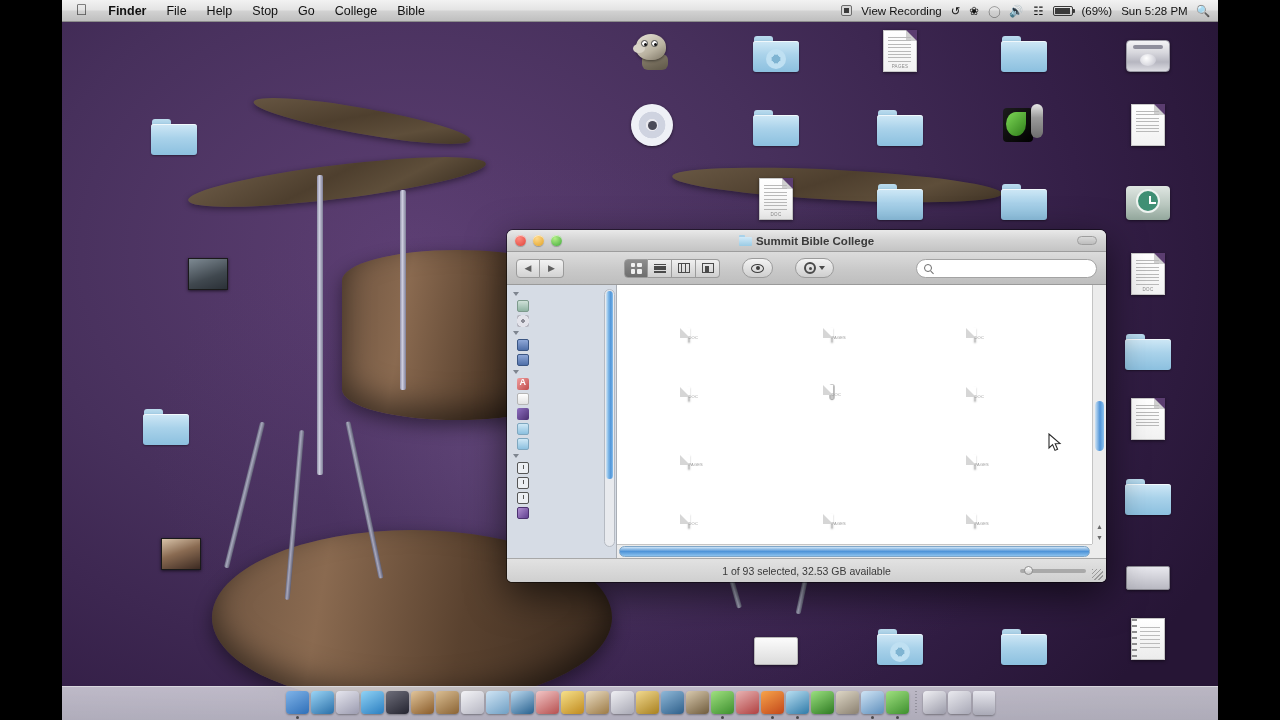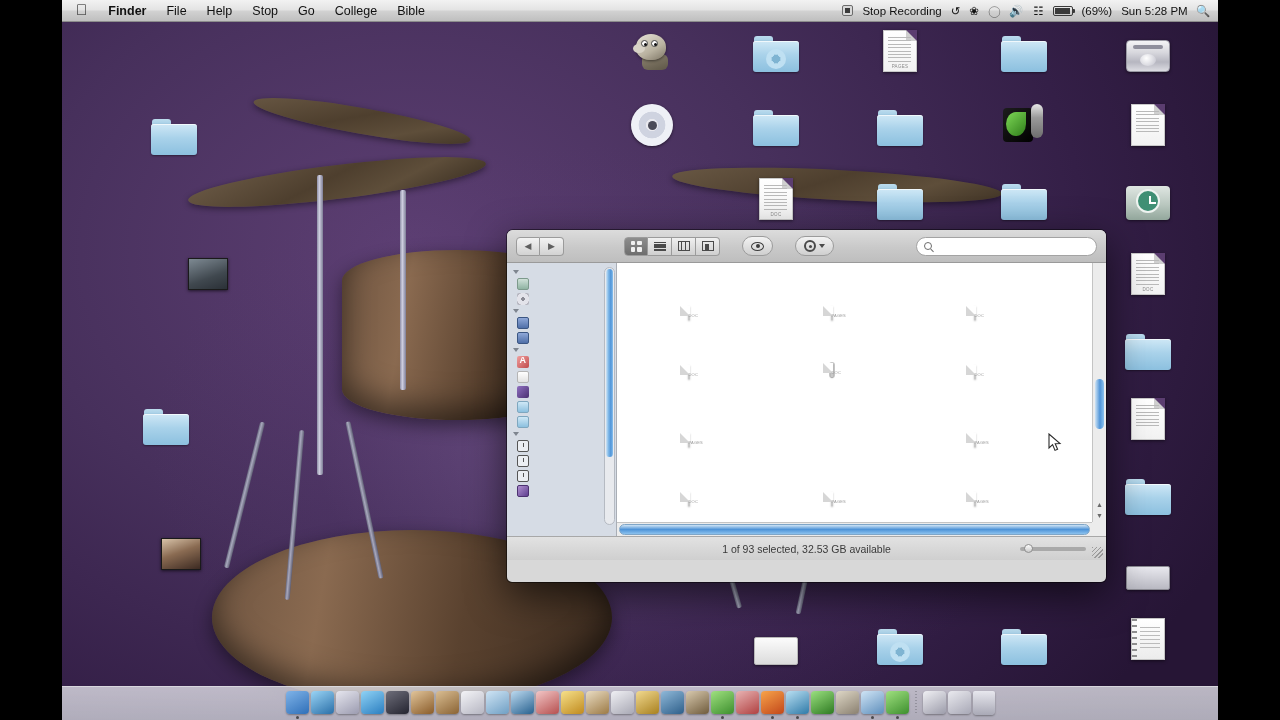--- a/index.html
+++ b/index.html
@@ -307,21 +307,21 @@
       <span class="mb-item">Go</span>
       <span class="mb-item">College</span>
       <span class="mb-item">Bible</span>
     </div>
     <div class="mb-right">
       <span class="icn">
           <span class="rec-dot">
             <i></i>
           </span>
         </span>
-      <span>Stop Recording</span>
+      <span>View Recording</span>
       <span class="icn">↺</span>
       <span class="icn">❀</span>
       <span class="icn" style="opacity:.45">◯</span>
       <span class="icn">🔊</span>
       <span class="icn">☷</span>
       <span class="icn">
           <span class="batt">
             <i></i>
           </span>
         </span>
@@ -628,20 +628,35 @@
               <i></i>
             </span>
           </span>
         </div>
         <div class="lbl"></div>
       </div>
     </div>
 
   <div id="finder">
 
+    <div id="fw-titlebar">
+      <div class="traffic">
+        <span class="tl r"></span>
+        <span class="tl y"></span>
+        <span class="tl g"></span>
+      </div>
+      <div id="fw-title">
+        <span class="title-folder">
+            <span class="t"></span>
+            <span class="b"></span>
+          </span>
+        <span>Summit Bible College</span>
+      </div>
+      <div id="fw-pillbtn"></div>
+    </div>
 
     <div id="fw-toolbar">
       <div class="navseg">
         <div class="navbtn">◀</div>
         <div class="navbtn">▶</div>
       </div>
       <div class="viewseg">
         <div class="vbtn on">
             <span class="vg grid">
               <i></i>

